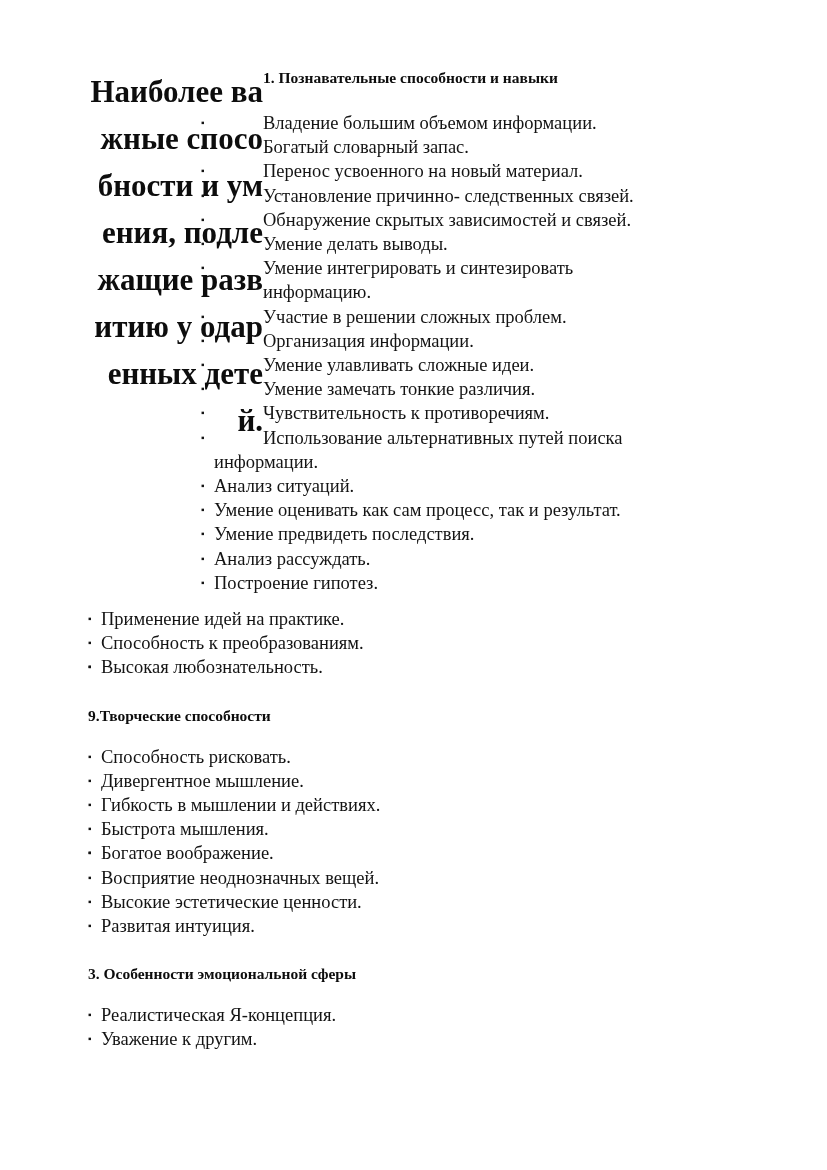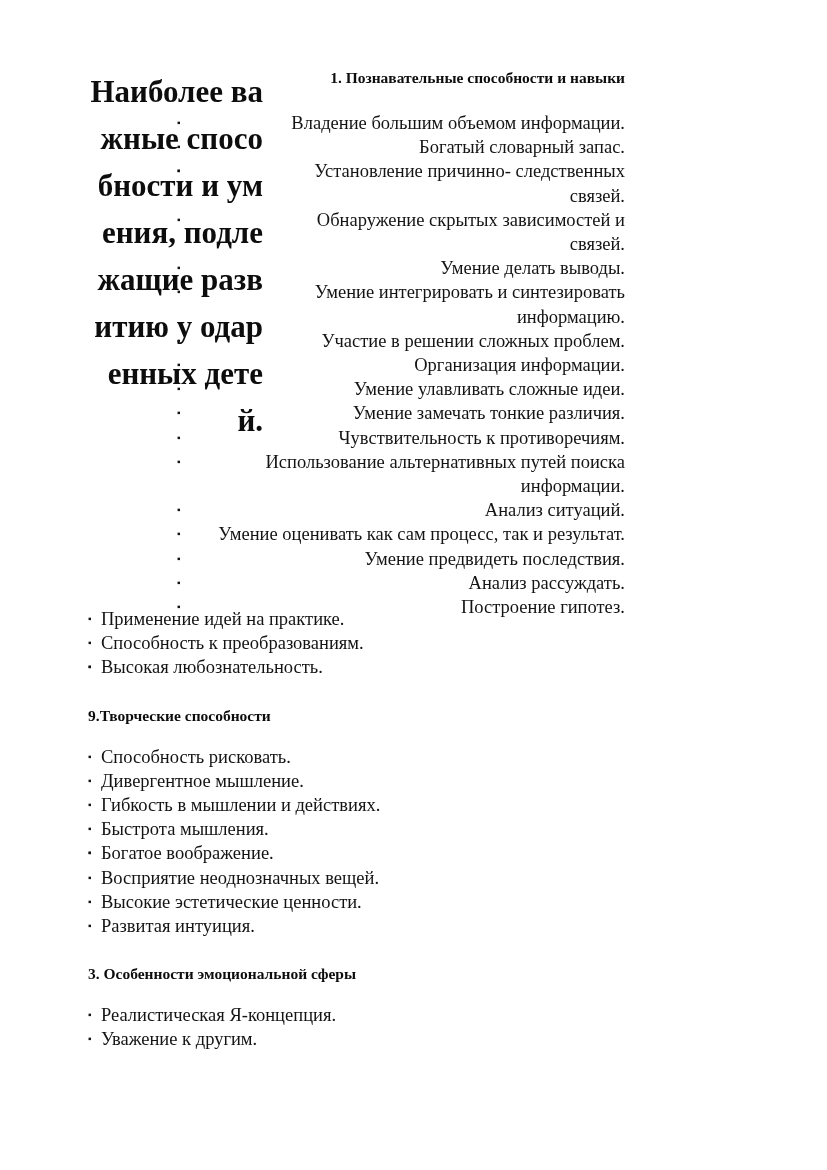--- a/index.html
+++ b/index.html
@@ -38,23 +38,22 @@
     font-weight: bold;
     font-size: 31px;
     line-height: 47px;
     letter-spacing: 0px;
     color: #0d0d0d;
     word-break: break-all;
     overflow-wrap: anywhere;
     hyphens: none;
   }
   .right-col {
-    margin-left: 89px;
+    margin-left: 113px;
     width: 448px;
-    text-align: right;
   }
   .section-title {
     font-weight: bold;
     font-size: 15.5px;
     line-height: 20px;
     color: #0d0d0d;
     margin: 0;
   }
   .list {
     list-style: none;
@@ -104,21 +103,21 @@
 
   <div class="top-area clearfix">
 
     <div class="heading-col">Наиболее важные способности и умения, подлежащие развитию у одаренных детей.</div>
 
     <div class="right-col">
       <div class="section-title">1. Познавательные способности и навыки</div>
       <ul class="list" id="list-s1-col">
           <li><span class="bullet">▪</span><span>Владение большим объемом информации.</span></li>
           <li><span class="bullet">▪</span><span>Богатый словарный запас.</span></li>
-          <li><span class="bullet">▪</span></li>
+          <li><span class="bullet">▪</span><span>Перенос усвоенного на новый материал.</span></li>
           <li><span class="bullet">▪</span><span>Установление причинно- следственных связей.</span></li>
           <li><span class="bullet">▪</span><span>Обнаружение скрытых зависимостей и связей.</span></li>
           <li><span class="bullet">▪</span><span>Умение делать выводы.</span></li>
           <li><span class="bullet">▪</span><span>Умение интегрировать и синтезировать информацию.</span></li>
           <li><span class="bullet">▪</span><span>Участие в решении сложных проблем.</span></li>
           <li><span class="bullet">▪</span><span>Организация информации.</span></li>
           <li><span class="bullet">▪</span><span>Умение улавливать сложные идеи.</span></li>
           <li><span class="bullet">▪</span><span>Умение замечать тонкие различия.</span></li>
           <li><span class="bullet">▪</span><span>Чувствительность к противоречиям.</span></li>
           <li><span class="bullet">▪</span><span>Использование альтернативных путей поиска информации.</span></li>

